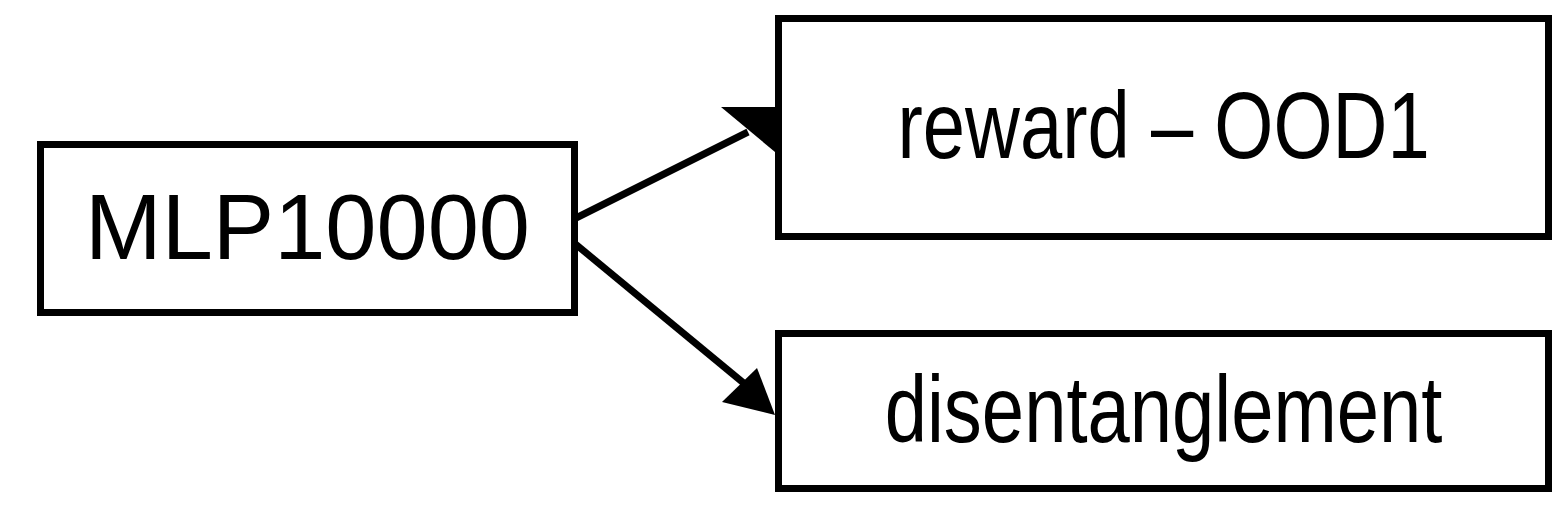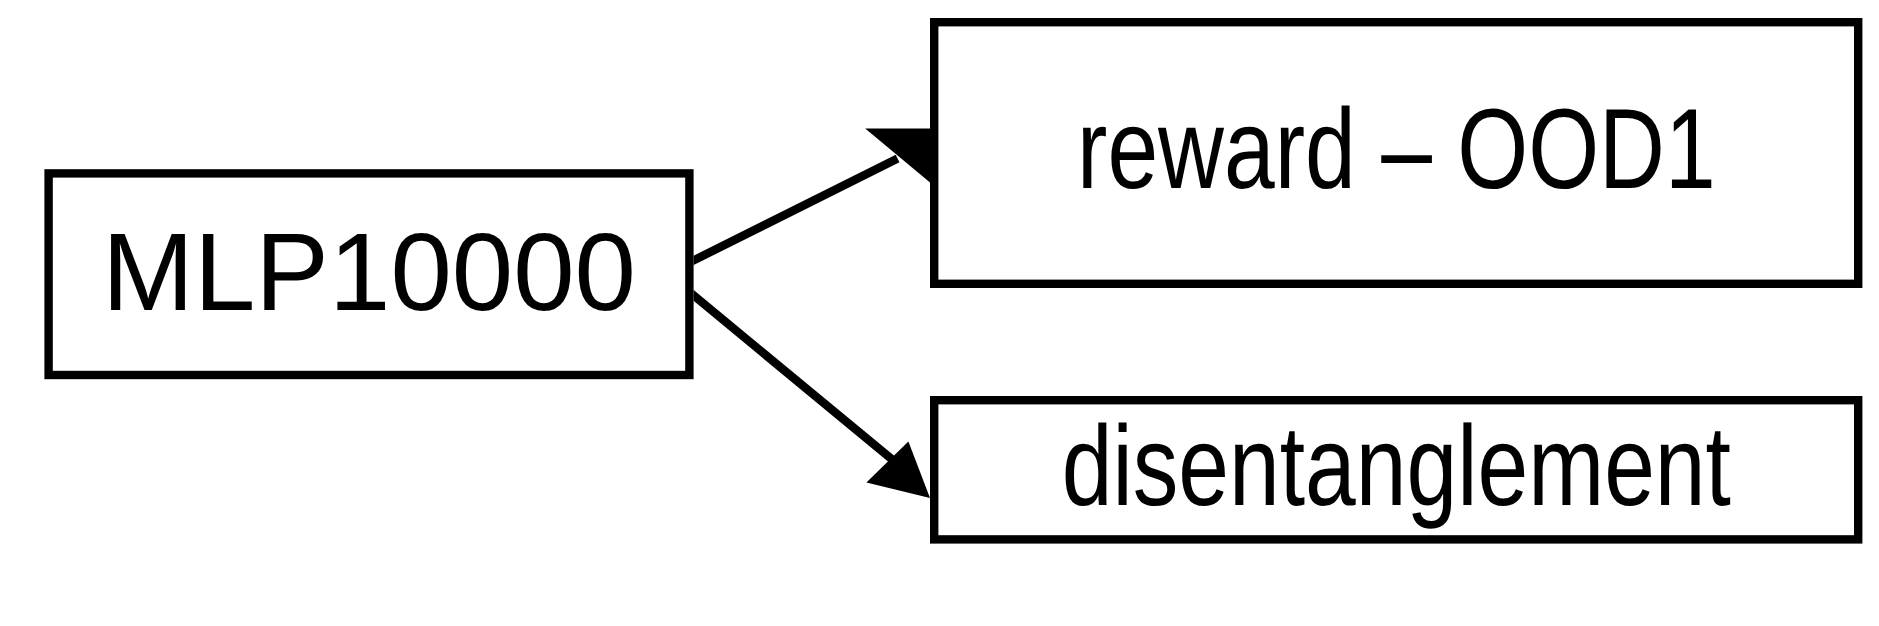--- a/index.html
+++ b/index.html
@@ -52,21 +52,21 @@
   #node-target-reward {
     left: 775px;
     top: 15px;
     width: 777px;
     height: 225px;
   }
   #node-target-disentanglement {
     left: 775px;
     top: 330px;
     width: 777px;
-    height: 123px;
+    height: 162px;
   }
   #node-target-reward .node-label,
   #node-target-disentanglement .node-label {
     font-family: "Liberation Sans", sans-serif;
     font-size: 95px;
     transform: scaleX(0.80) translateY(-2px);
     transform-origin: center center;
     letter-spacing: 0px;
   }
   #edge-layer {

